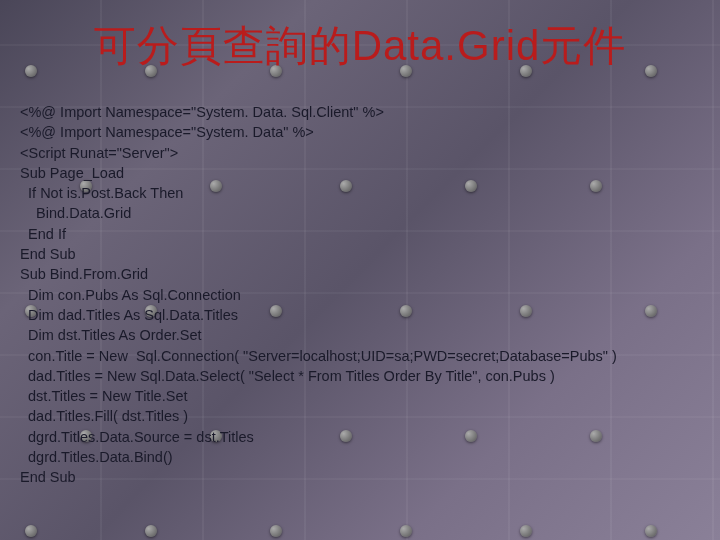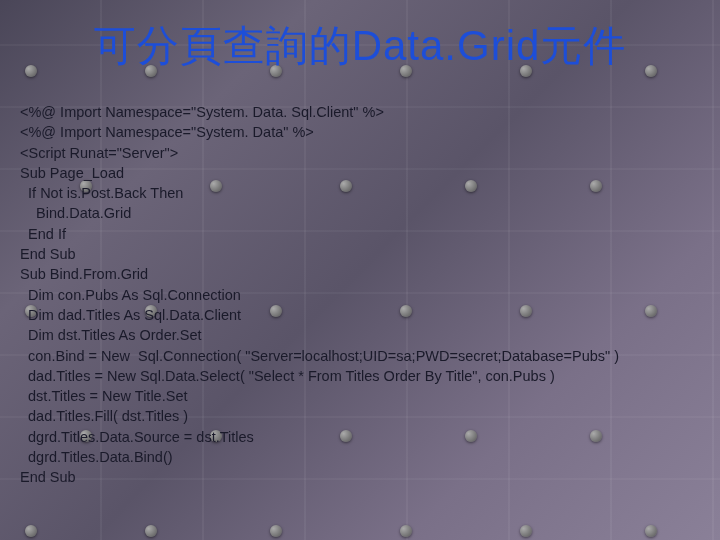--- a/index.html
+++ b/index.html
@@ -23,21 +23,21 @@
   width: 12px;
   height: 12px;
   border-radius: 50%;
   background: radial-gradient(circle at 30% 30%, #aaa, #555);
   box-shadow: 0 1px 3px rgba(0,0,0,0.5);
 }
 .title {
   position: relative;
   text-align: center;
   font-size: 42px;
-  color: #1d4ed8;
+  color: #b91c1c;
   padding-top: 18px;
   font-weight: normal;
   letter-spacing: 1px;
 }
 .code {
   position: relative;
   padding: 28px 20px 0 20px;
   font-size: 14.5px;
   line-height: 1.4;
   color: #1a1a2a;
@@ -83,21 +83,21 @@
 <div class="code"><span>&lt;%@ Import Namespace="System. Data. Sql.Client" %&gt;</span>
 <span>&lt;%@ Import Namespace="System. Data" %&gt;</span>
 <span>&lt;Script Runat="Server"&gt;</span>
 <span>Sub Page_Load</span>
 <span>  If Not is.Post.Back Then</span>
 <span>    Bind.Data.Grid</span>
 <span>  End If</span>
 <span>End Sub</span>
 <span>Sub Bind.From.Grid</span>
 <span>  Dim con.Pubs As Sql.Connection</span>
-<span>  Dim dad.Titles As Sql.Data.Client</span>
+<span>  Dim dad.Titles As Sql.Data.Titles</span>
 <span>  Dim dst.Titles As Order.Set</span>
-<span>  con.Bind = New  Sql.Connection( "Server=localhost;UID=sa;PWD=secret;Database=Pubs" )</span>
+<span>  con.Title = New  Sql.Connection( "Server=localhost;UID=sa;PWD=secret;Database=Pubs" )</span>
 <span>  dad.Titles = New Sql.Data.Select( "Select * From Titles Order By Title", con.Pubs )</span>
 <span>  dst.Titles = New Title.Set</span>
 <span>  dad.Titles.Fill( dst.Titles )</span>
 <span>  dgrd.Titles.Data.Source = dst.Titles</span>
 <span>  dgrd.Titles.Data.Bind()</span>
 <span>End Sub</span></div>
 
 </body></html>

